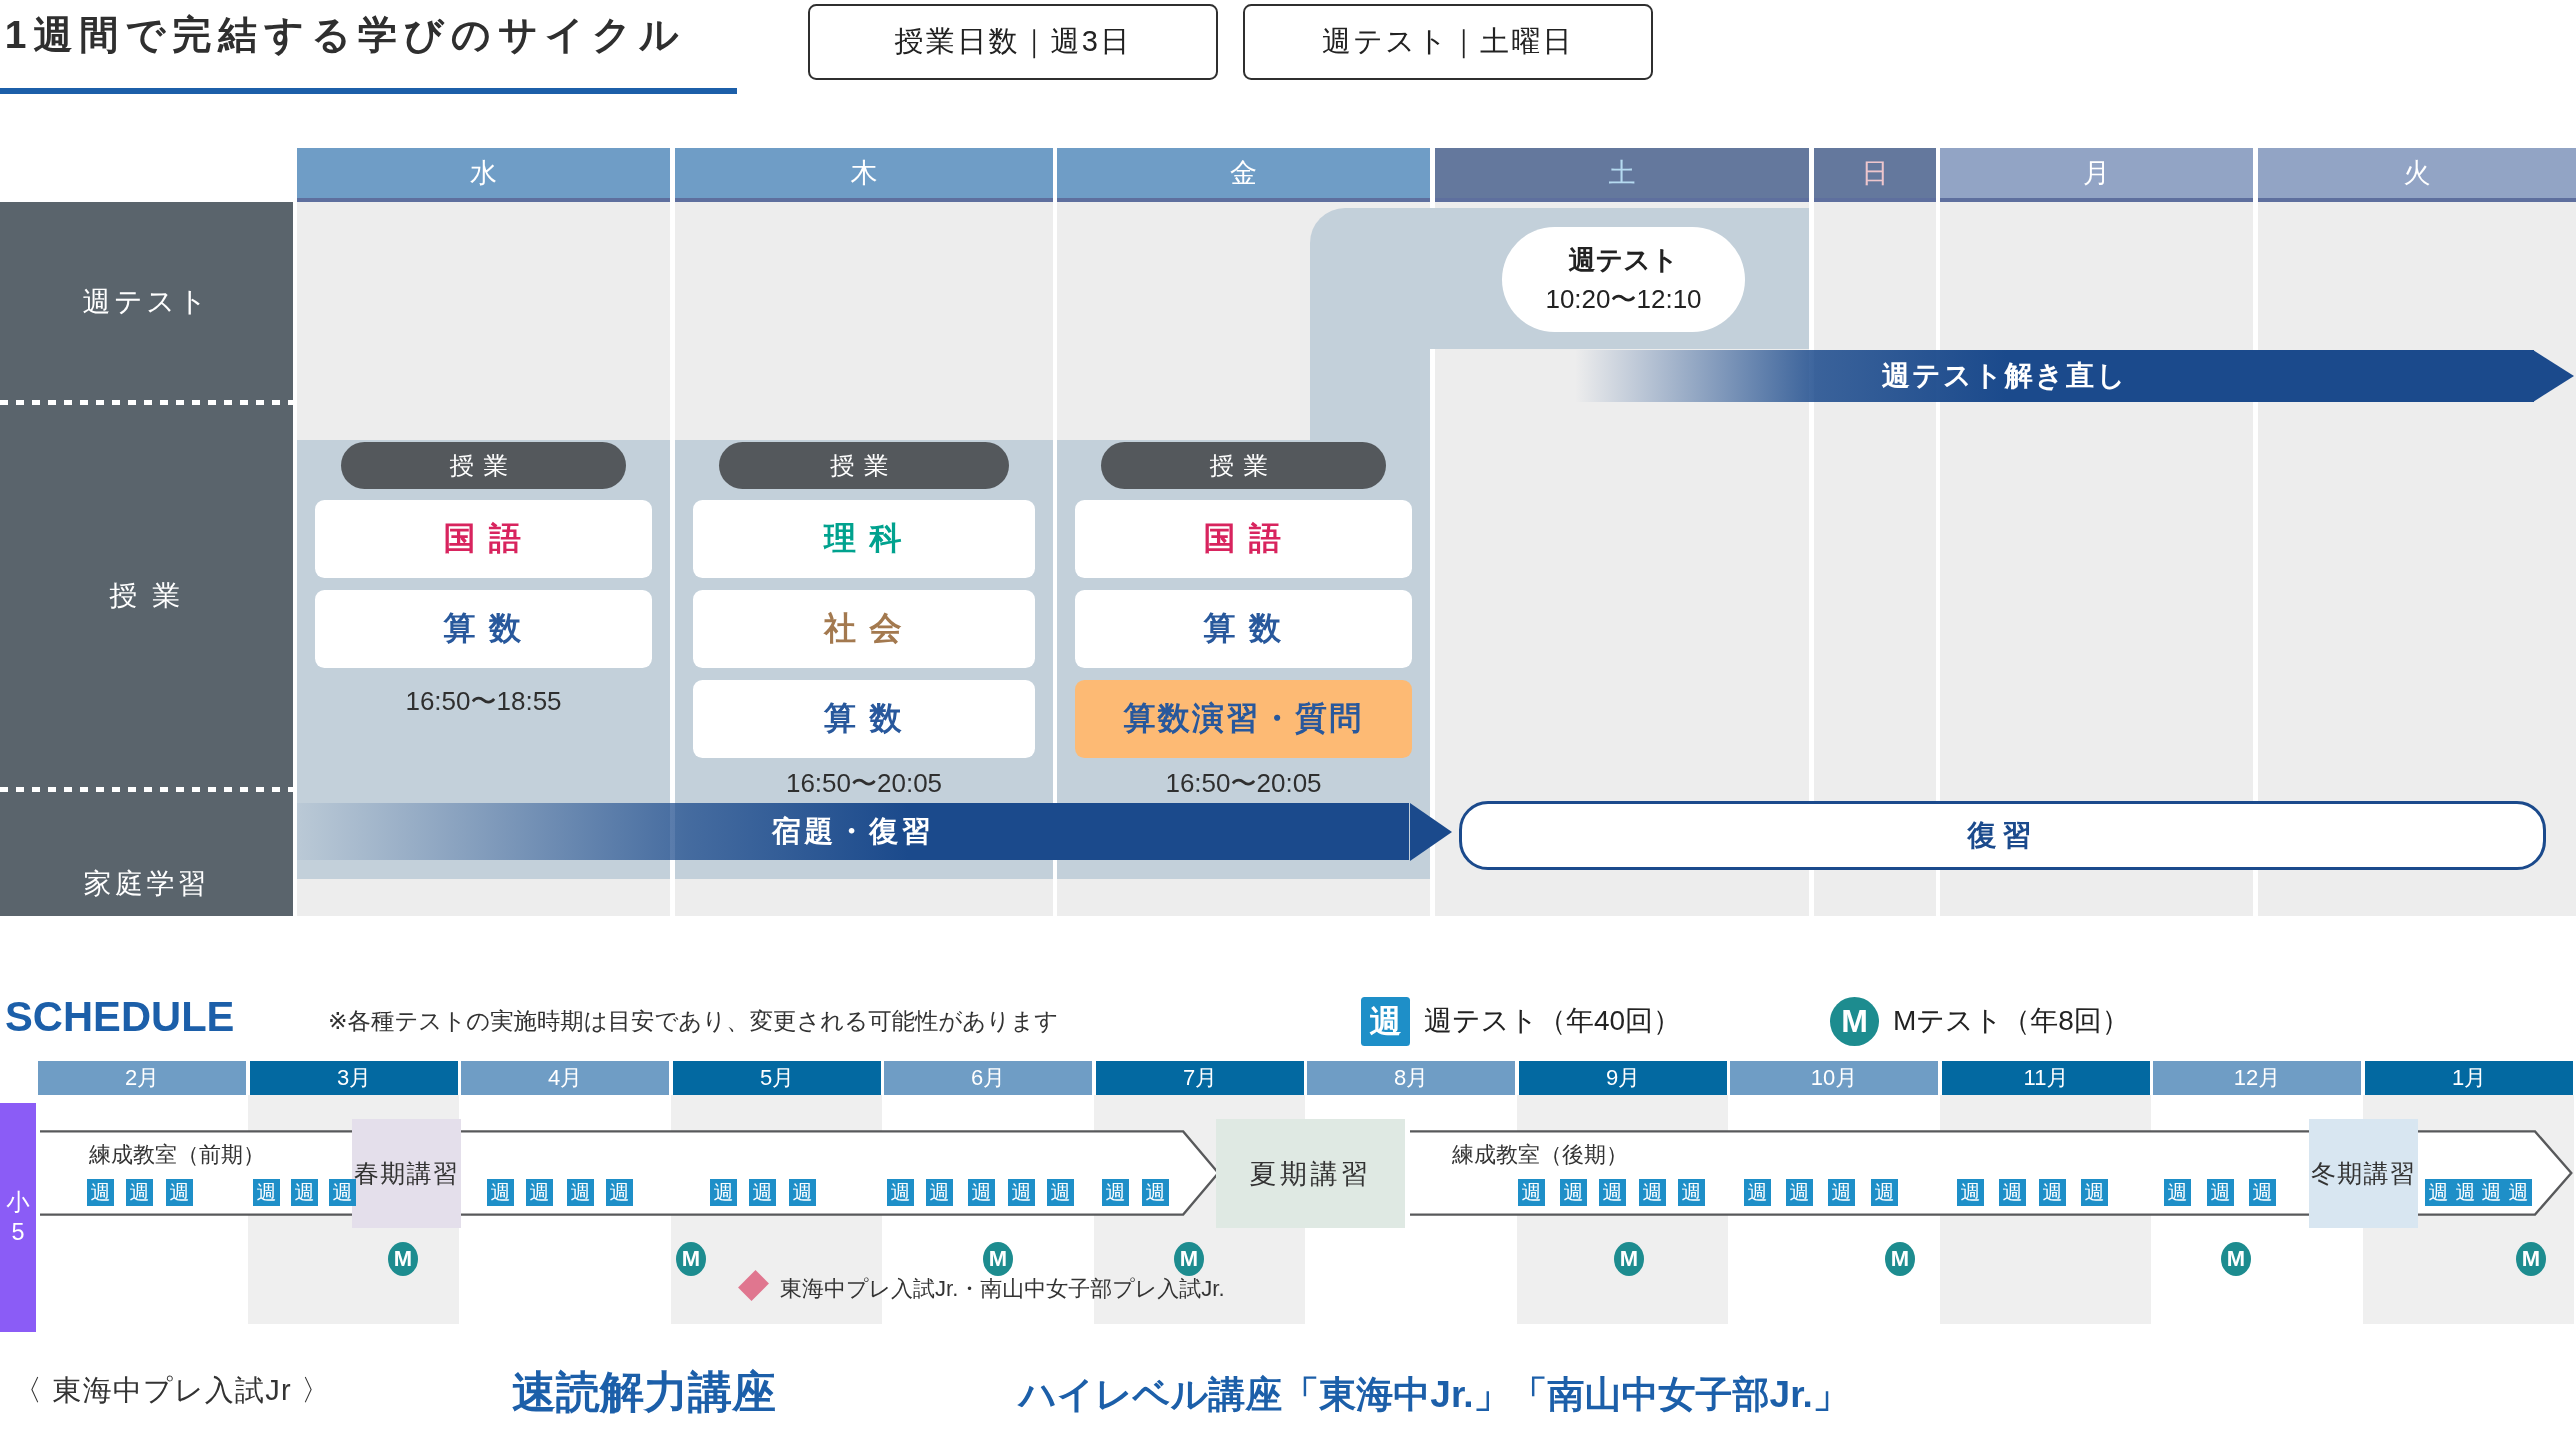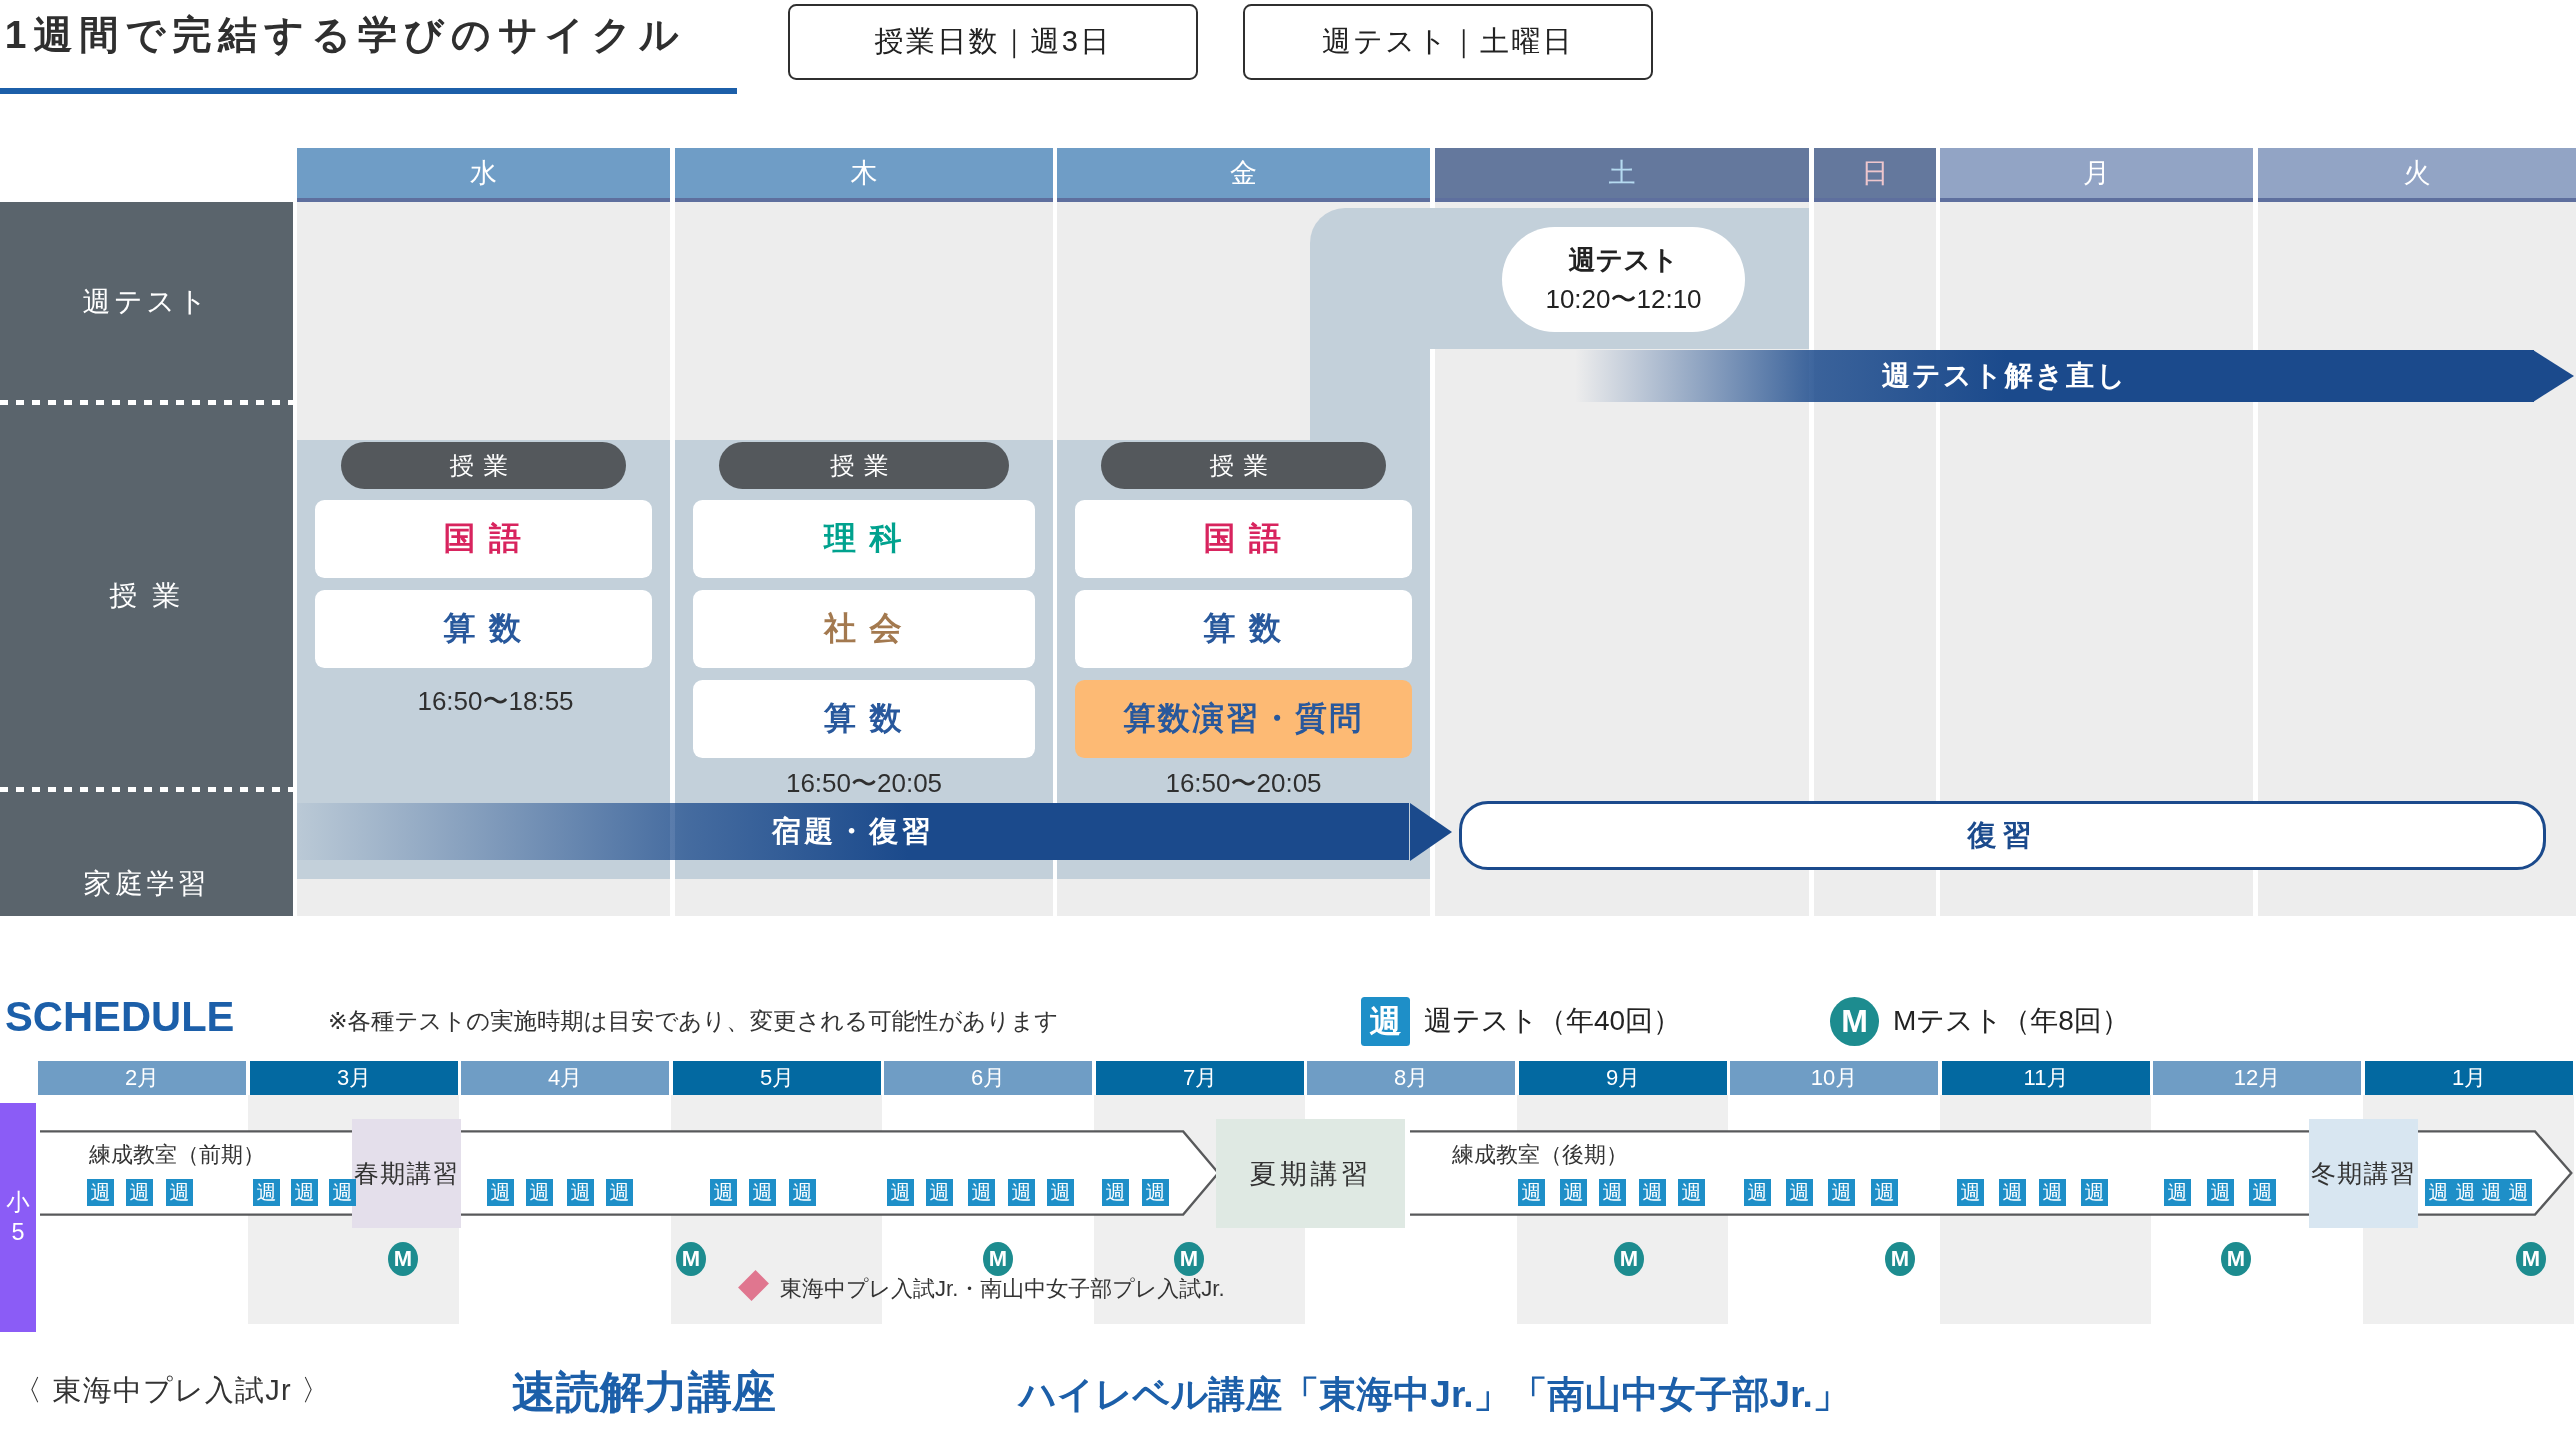--- a/index.html
+++ b/index.html
@@ -5,21 +5,21 @@
   html,body{margin:0;padding:0;background:#fff;}
   #canvas{position:relative;width:2576px;height:1433px;background:#fff;overflow:hidden;
           font-family:"Liberation Sans","DejaVu Sans",sans-serif;}
   .abs{position:absolute;}
 
   
   .page-title{left:4.7px;top:8.2px;font-size:39px;font-weight:bold;color:#2f2f2f;letter-spacing:7px;white-space:nowrap;}
   .title-underline{left:0;top:88px;width:737px;height:5.9px;background:#1c5fa9;}
   .info-box{top:3.5px;width:410px;height:76px;border:2.3px solid #2f2f2f;border-radius:8.2px;
             display:flex;align-items:center;justify-content:center;font-size:29px;color:#222;letter-spacing:2.3px;box-sizing:border-box;}
-  .ib1{left:788px;} .ib2{left:1243px;}
+  .ib1{left:808px;} .ib2{left:1243px;}
 
   
   .day-header{top:148px;height:54px;border-bottom:4.1px solid #5e6f9e;box-sizing:border-box;
               display:flex;align-items:center;justify-content:center;font-size:27px;color:#fff;}
   .dh-wed,.col-wed{left:297px;width:373px;} .dh-thu,.col-thu{left:675px;width:378px;}
   .dh-fri,.col-fri{left:1057px;width:373px;} .dh-sat,.col-sat{left:1435px;width:374px;}
   .dh-sun,.col-sun{left:1814px;width:122px;} .dh-mon,.col-mon{left:1940px;width:313px;}
   .dh-tue,.col-tue{left:2258px;width:318px;}
   .hdr-class{background:#6f9dc6;} .hdr-sat{background:#64789d;color:#b5daf0;}
   .hdr-sun{background:#64789d;color:#eec6cd;} .hdr-rest{background:#92a4c5;}
@@ -50,21 +50,21 @@
       border-bottom:26px solid transparent;border-left:41px solid #1b4a8c;}
 
   .class-card{top:440px;height:439px;background:#c3d0da;}
   .pill{position:absolute;left:44px;right:44px;top:2.3px;height:47px;background:#54585c;border-radius:24.6px;
       display:flex;align-items:center;justify-content:center;color:#fff;font-size:24.6px;letter-spacing:9.4px;}
   .subj{position:absolute;left:17.6px;right:17.6px;height:78px;background:#fff;border-radius:9.4px;
       display:flex;align-items:center;justify-content:center;font-size:32px;font-weight:bold;letter-spacing:2.3px;}
   .sb1{top:60px;} .sb2{top:150px;} .sb3{top:240px;}
   .subj.highlight{background:#ddecf6;}
   .card-time{position:absolute;left:0;width:100%;text-align:center;font-size:26px;color:#2f2f2f;}
-  .ct-wed{top:244px;margin-left:12px;} .ct-other{top:326px;}
+  .ct-wed{top:244px;} .ct-other{top:326px;}
 
   .hw-body{left:297px;top:803px;width:1112px;height:57px;
       background:linear-gradient(90deg,rgba(27,74,140,0.05) 0%,rgba(27,74,140,0.75) 35%,#1b4a8c 55%);
       display:flex;align-items:center;justify-content:center;color:#fff;font-size:29px;font-weight:bold;letter-spacing:3.5px;}
   .hw-tip{left:1410px;top:803px;width:0;height:0;border-top:29px solid transparent;
       border-bottom:29px solid transparent;border-left:42px solid #1b4a8c;}
   .review-box{left:1459px;top:801px;width:1087px;height:69px;background:#fff;border:3.5px solid #1b4a8c;
       border-radius:29px;box-sizing:border-box;display:flex;align-items:center;justify-content:center;
       color:#1b4a8c;font-size:29px;font-weight:bold;letter-spacing:5.9px;}
 

